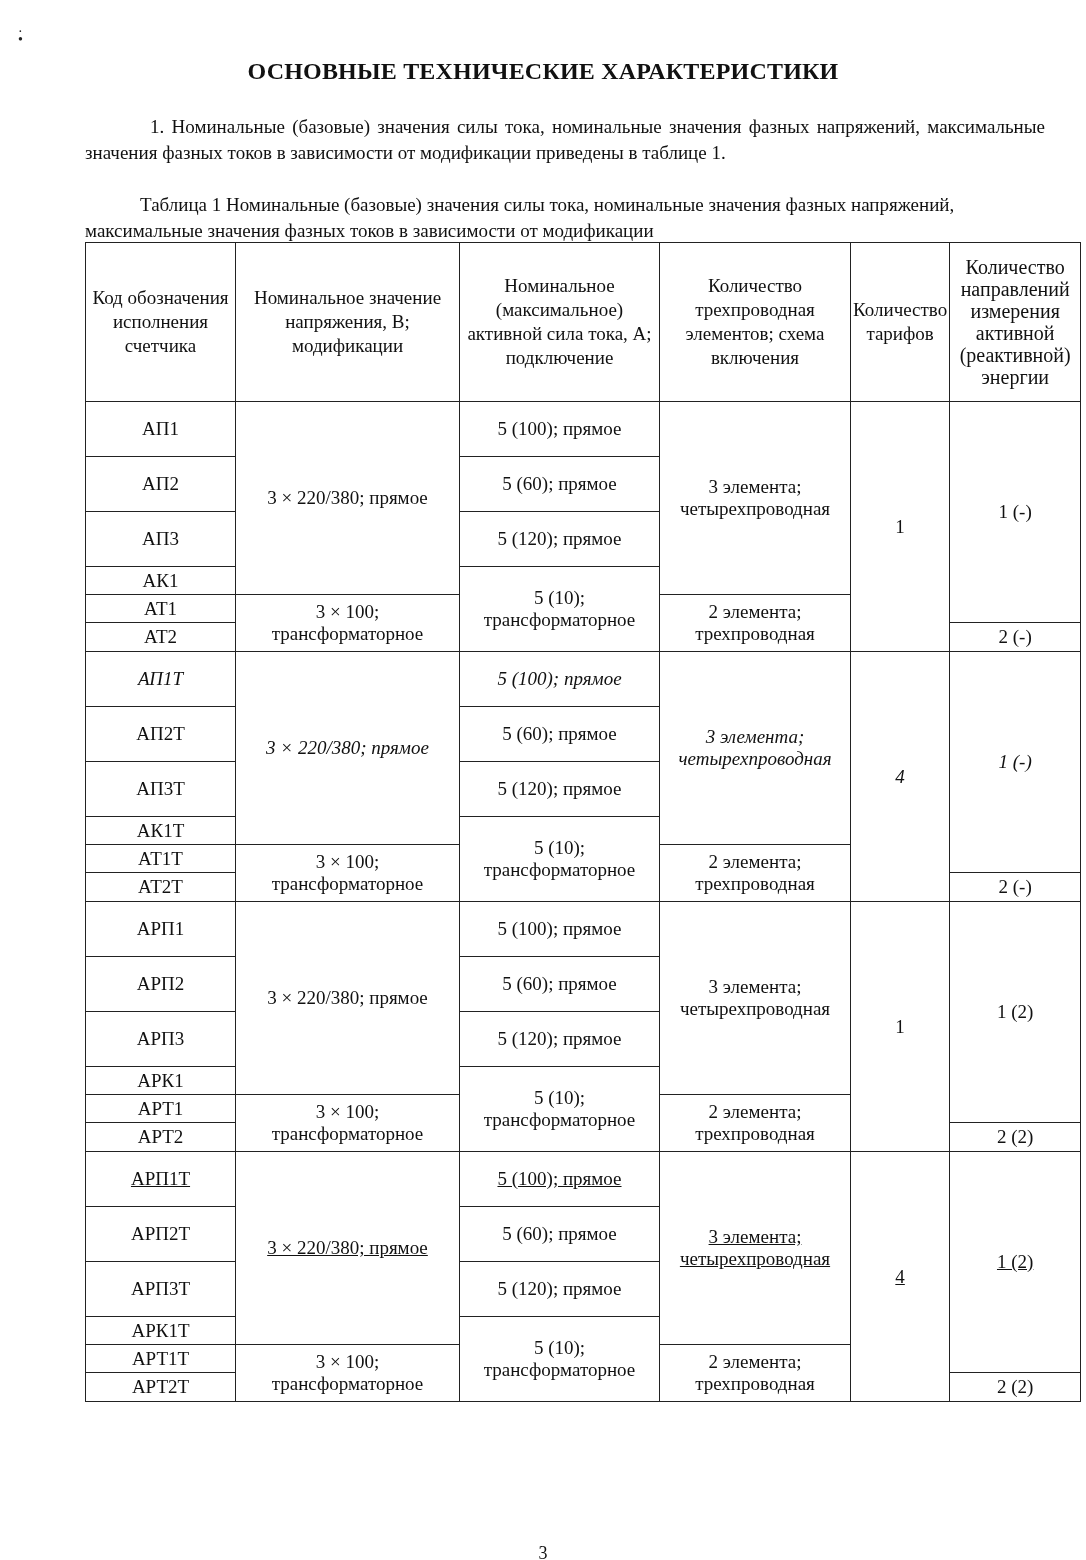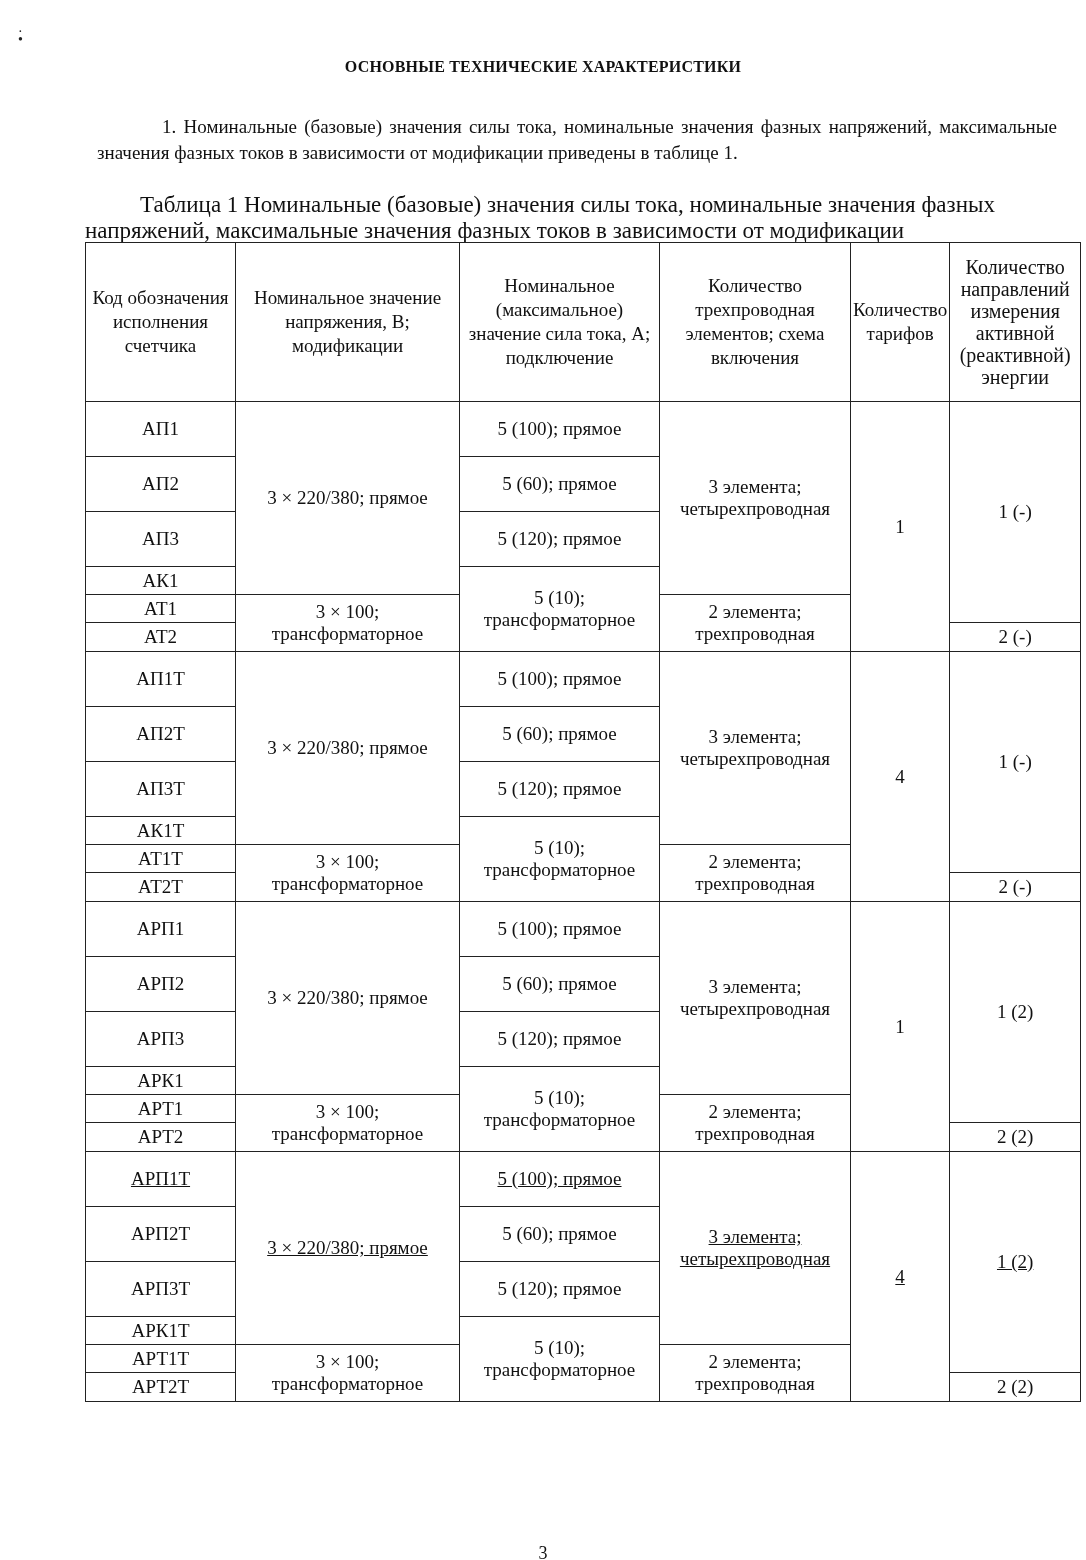--- a/index.html
+++ b/index.html
@@ -1,21 +1,21 @@
 <!DOCTYPE html>
 <html><head>
 <meta charset="utf-8">
 <style>
   html, body { margin:0; padding:0; background:#fff; }
   body { width:1086px; height:1560px; position:relative; font-family:"Liberation Serif", serif; color:#111; }
   .dots { position:absolute; left:18px; top:28px; font-size:14px; line-height:8px; color:#222; }
-  .title { position:absolute; left:0; width:1086px; top:58px; text-align:center; font-weight:bold; font-size:16px; letter-spacing:0.2px; }
-  .para { position:absolute; left:97px; width:960px; font-size:19px; line-height:26px; text-align:justify; }
+  .title { position:absolute; left:0; width:1086px; top:58px; text-align:center; font-weight:bold; font-size:24px; letter-spacing:0.2px; }
+  .para { position:absolute; left:85px; width:960px; font-size:19px; line-height:26px; text-align:justify; }
   .p1 { top:114px; text-indent:65px; }
-  .cap { position:absolute; left:85px; width:990px; font-size:23px; line-height:26px; top:192px; text-indent:55px; }
+  .cap { position:absolute; left:85px; width:990px; font-size:19px; line-height:26px; top:192px; text-indent:55px; }
   .tbl { position:absolute; left:85px; top:242px; border-collapse:collapse; table-layout:fixed; font-size:19px; }
   .tbl td { border:1.5px solid #222; text-align:center; vertical-align:middle; padding:0 2px; line-height:22px; overflow:hidden; }
   .tbl .hd td { line-height:24px; }
   .small { font-size:20px; line-height:22px !important; }
   .page { position:absolute; left:0; width:1086px; top:1543px; text-align:center; font-size:18px; }
 </style>
 </head>
 <body>
 
 <div class="dots">·<br>•</div>
@@ -29,21 +29,21 @@
       <col style="width:224px">
       <col style="width:200px">
       <col style="width:191px">
       <col style="width:88px">
       <col style="width:131px">
   </colgroup>
   <tbody id="tbody">
     <tr class="hd" style="height:159px">
       <td>Код обозначения исполнения счетчика</td>
       <td>Номинальное значение напряжения, В; модификации</td>
-      <td>Номинальное (максимальное) значение сила тока, А; подключение</td>
+      <td>Номинальное (максимальное) активной сила тока, А; подключение</td>
       <td>Количество трехпроводная элементов; схема включения</td>
       <td>Количество тарифов</td>
       <td class="small">Количество направлений измерения активной (реактивной) энергии</td>
     </tr>
   <tr style="height: 55px;">
         <td rowspan="1">АП1</td>
         <td rowspan="4">3 × 220/380; прямое</td>
         <td rowspan="1">5 (100); прямое</td>
         <td rowspan="4">3 элемента; четырехпроводная</td>
         <td rowspan="6">1</td>
@@ -63,21 +63,21 @@
       </tr>
       <tr style="height: 28px;">
         <td rowspan="1">АТ1</td>
         <td rowspan="2">3 × 100; трансформаторное</td>
         <td rowspan="2">2 элемента; трехпроводная</td>
       </tr>
       <tr style="height: 29px;">
         <td rowspan="1">АТ2</td>
         <td rowspan="1">2 (-)</td>
       </tr>
-      <tr style="height: 55px;">
+      <tr style="height: 55px; font-style: italic;">
         <td rowspan="1">АП1Т</td>
         <td rowspan="4">3 × 220/380; прямое</td>
         <td rowspan="1">5 (100); прямое</td>
         <td rowspan="4">3 элемента; четырехпроводная</td>
         <td rowspan="6">4</td>
         <td rowspan="5">1 (-)</td>
       </tr>
       <tr style="height: 55px;">
         <td rowspan="1">АП2Т</td>
         <td rowspan="1">5 (60); прямое</td>

